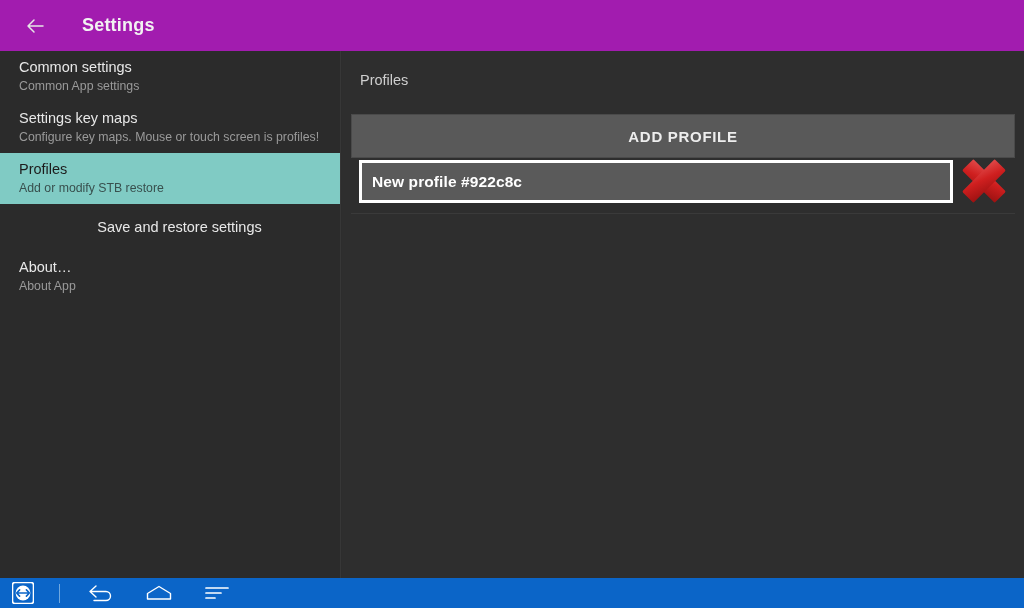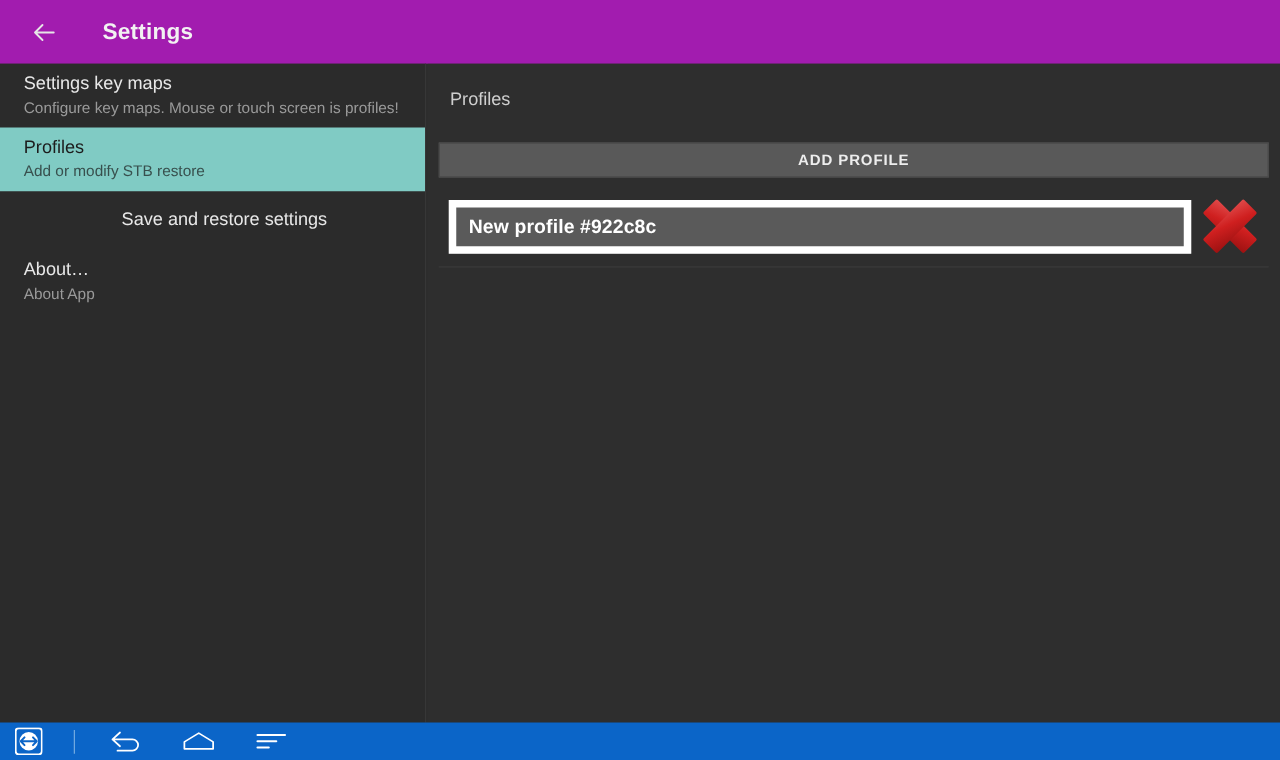--- a/index.html
+++ b/index.html
@@ -91,45 +91,45 @@
   }
   .content-title {
     color: #cfcfcf;
     font-size: 14.5px;
     padding: 21px 0 0 18px;
   }
   .add-profile-btn {
     position: absolute;
     left: 9px; top: 63px;
     width: 664px;
-    height: 28px;
+    height: 44px;
     background: #595959;
     border: 1px solid #4a4a4a;
     box-sizing: border-box;
     color: #ededed;
-    font-size: 12px;
+    font-size: 15px;
     font-weight: bold;
     letter-spacing: .7px;
     display: flex;
     align-items: center;
     justify-content: center;
   }
   .profile-row {
     position: absolute;
     left: 0; top: 105px;
     width: 682px;
     height: 62px;
   }
   .profile-box {
     position: absolute;
     left: 17px; top: 4px;
     width: 594px;
     height: 43px;
     background: #5a5a5a;
-    border: 6px solid #ffffff;
+    border: 3px solid #ffffff;
     box-sizing: border-box;
     display: flex;
     align-items: center;
   }
   .profile-name {
     color: #ffffff;
     font-size: 15.5px;
     font-weight: bold;
     padding-left: 10px;
     letter-spacing: .1px;
@@ -188,20 +188,24 @@
     <div class="back-btn">
       <svg width="22" height="22" viewBox="0 0 22 22">
         <path d="M19 11 H4 M10 5 L4 11 L10 17" fill="none" stroke="#e6e6e6" stroke-width="1.5" stroke-linecap="round" stroke-linejoin="round"></path>
       </svg>
     </div>
     <div class="header-title">Settings</div>
   </div>
 
   <div class="sidebar">
 
+    <div class="side-item">
+      <span class="s-title">Common settings</span>
+      <span class="s-sub">Common App settings</span>
+    </div>
 
     <div class="side-item">
       <span class="s-title">Settings key maps</span>
       <span class="s-sub">Configure key maps. Mouse or touch screen is profiles!</span>
     </div>
 
     <div class="side-item selected">
       <span class="s-title">Profiles</span>
       <span class="s-sub">Add or modify STB restore</span>
     </div>

